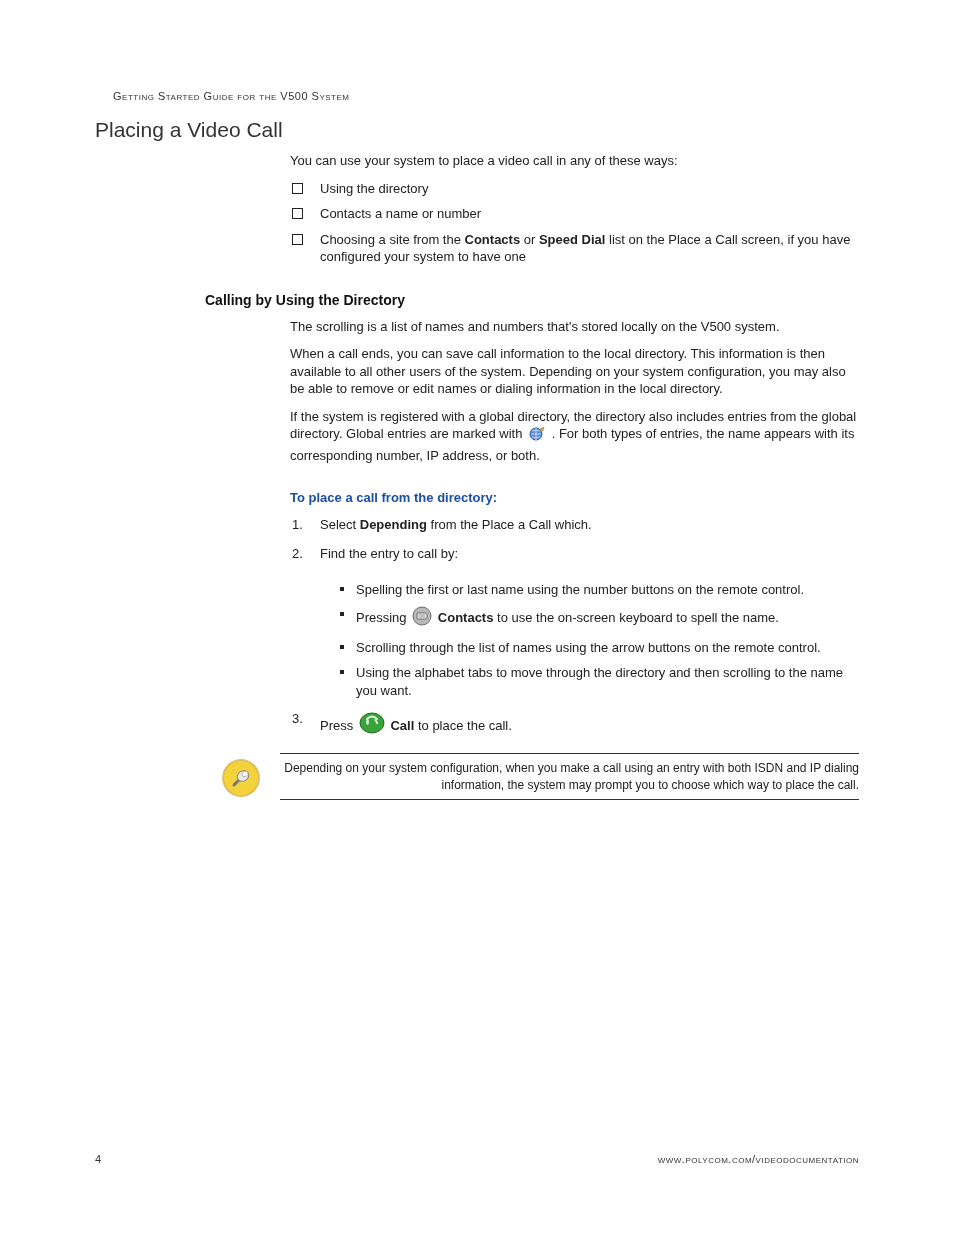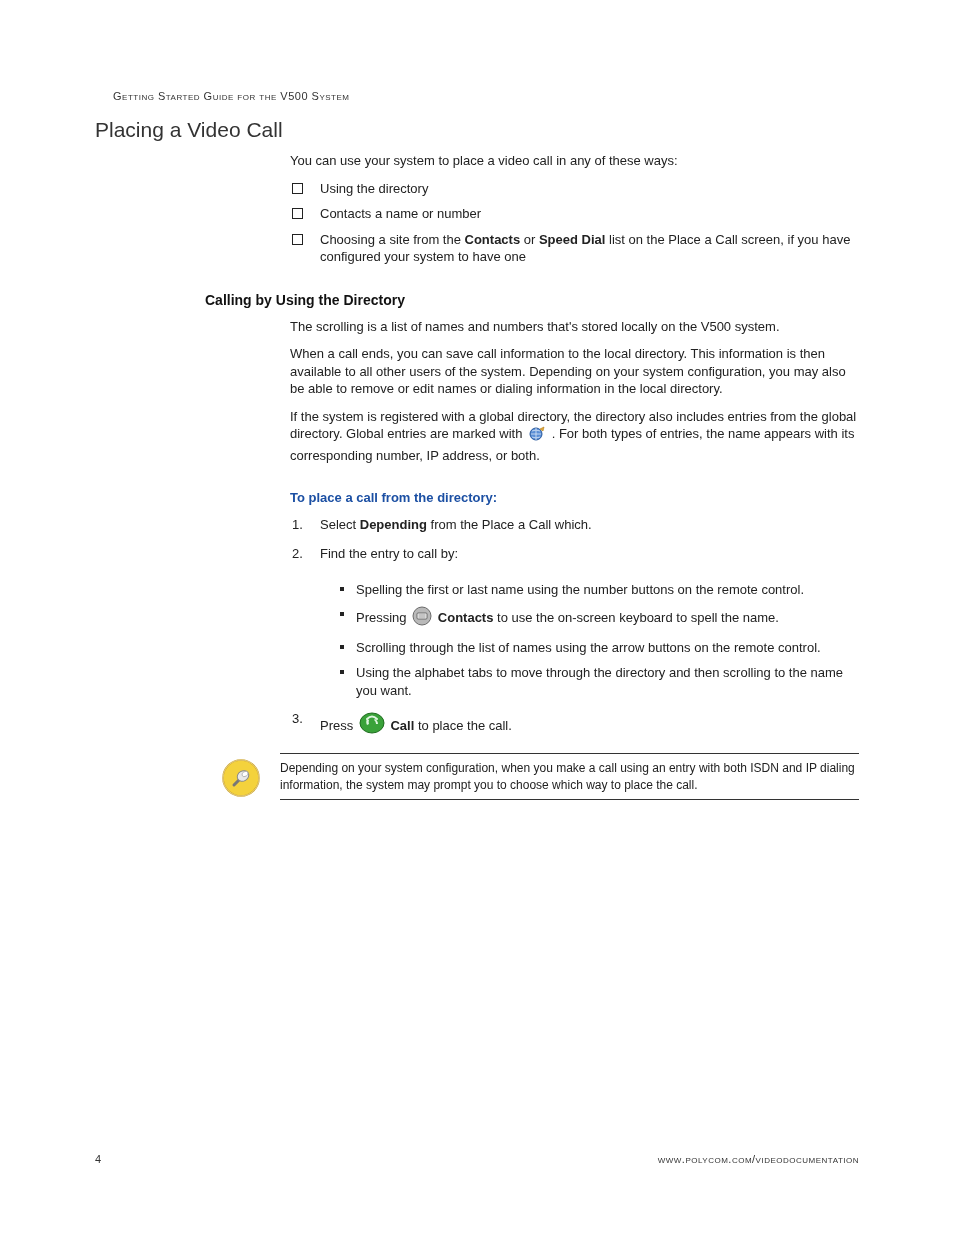--- a/index.html
+++ b/index.html
@@ -126,20 +126,21 @@
     padding-top: 4px;
     margin-left: -70px;
   }
   .note-text {
     border-top: 1px solid #333;
     border-bottom: 1px solid #333;
     padding: 6px 0;
     font-size: 12px;
     line-height: 1.35;
     flex: 1;
+    text-align: right;
   }
   .footer {
     position: absolute;
     bottom: 70px;
     left: 95px;
     right: 95px;
     display: flex;
     justify-content: space-between;
     font-size: 11px;
     color: #333;

